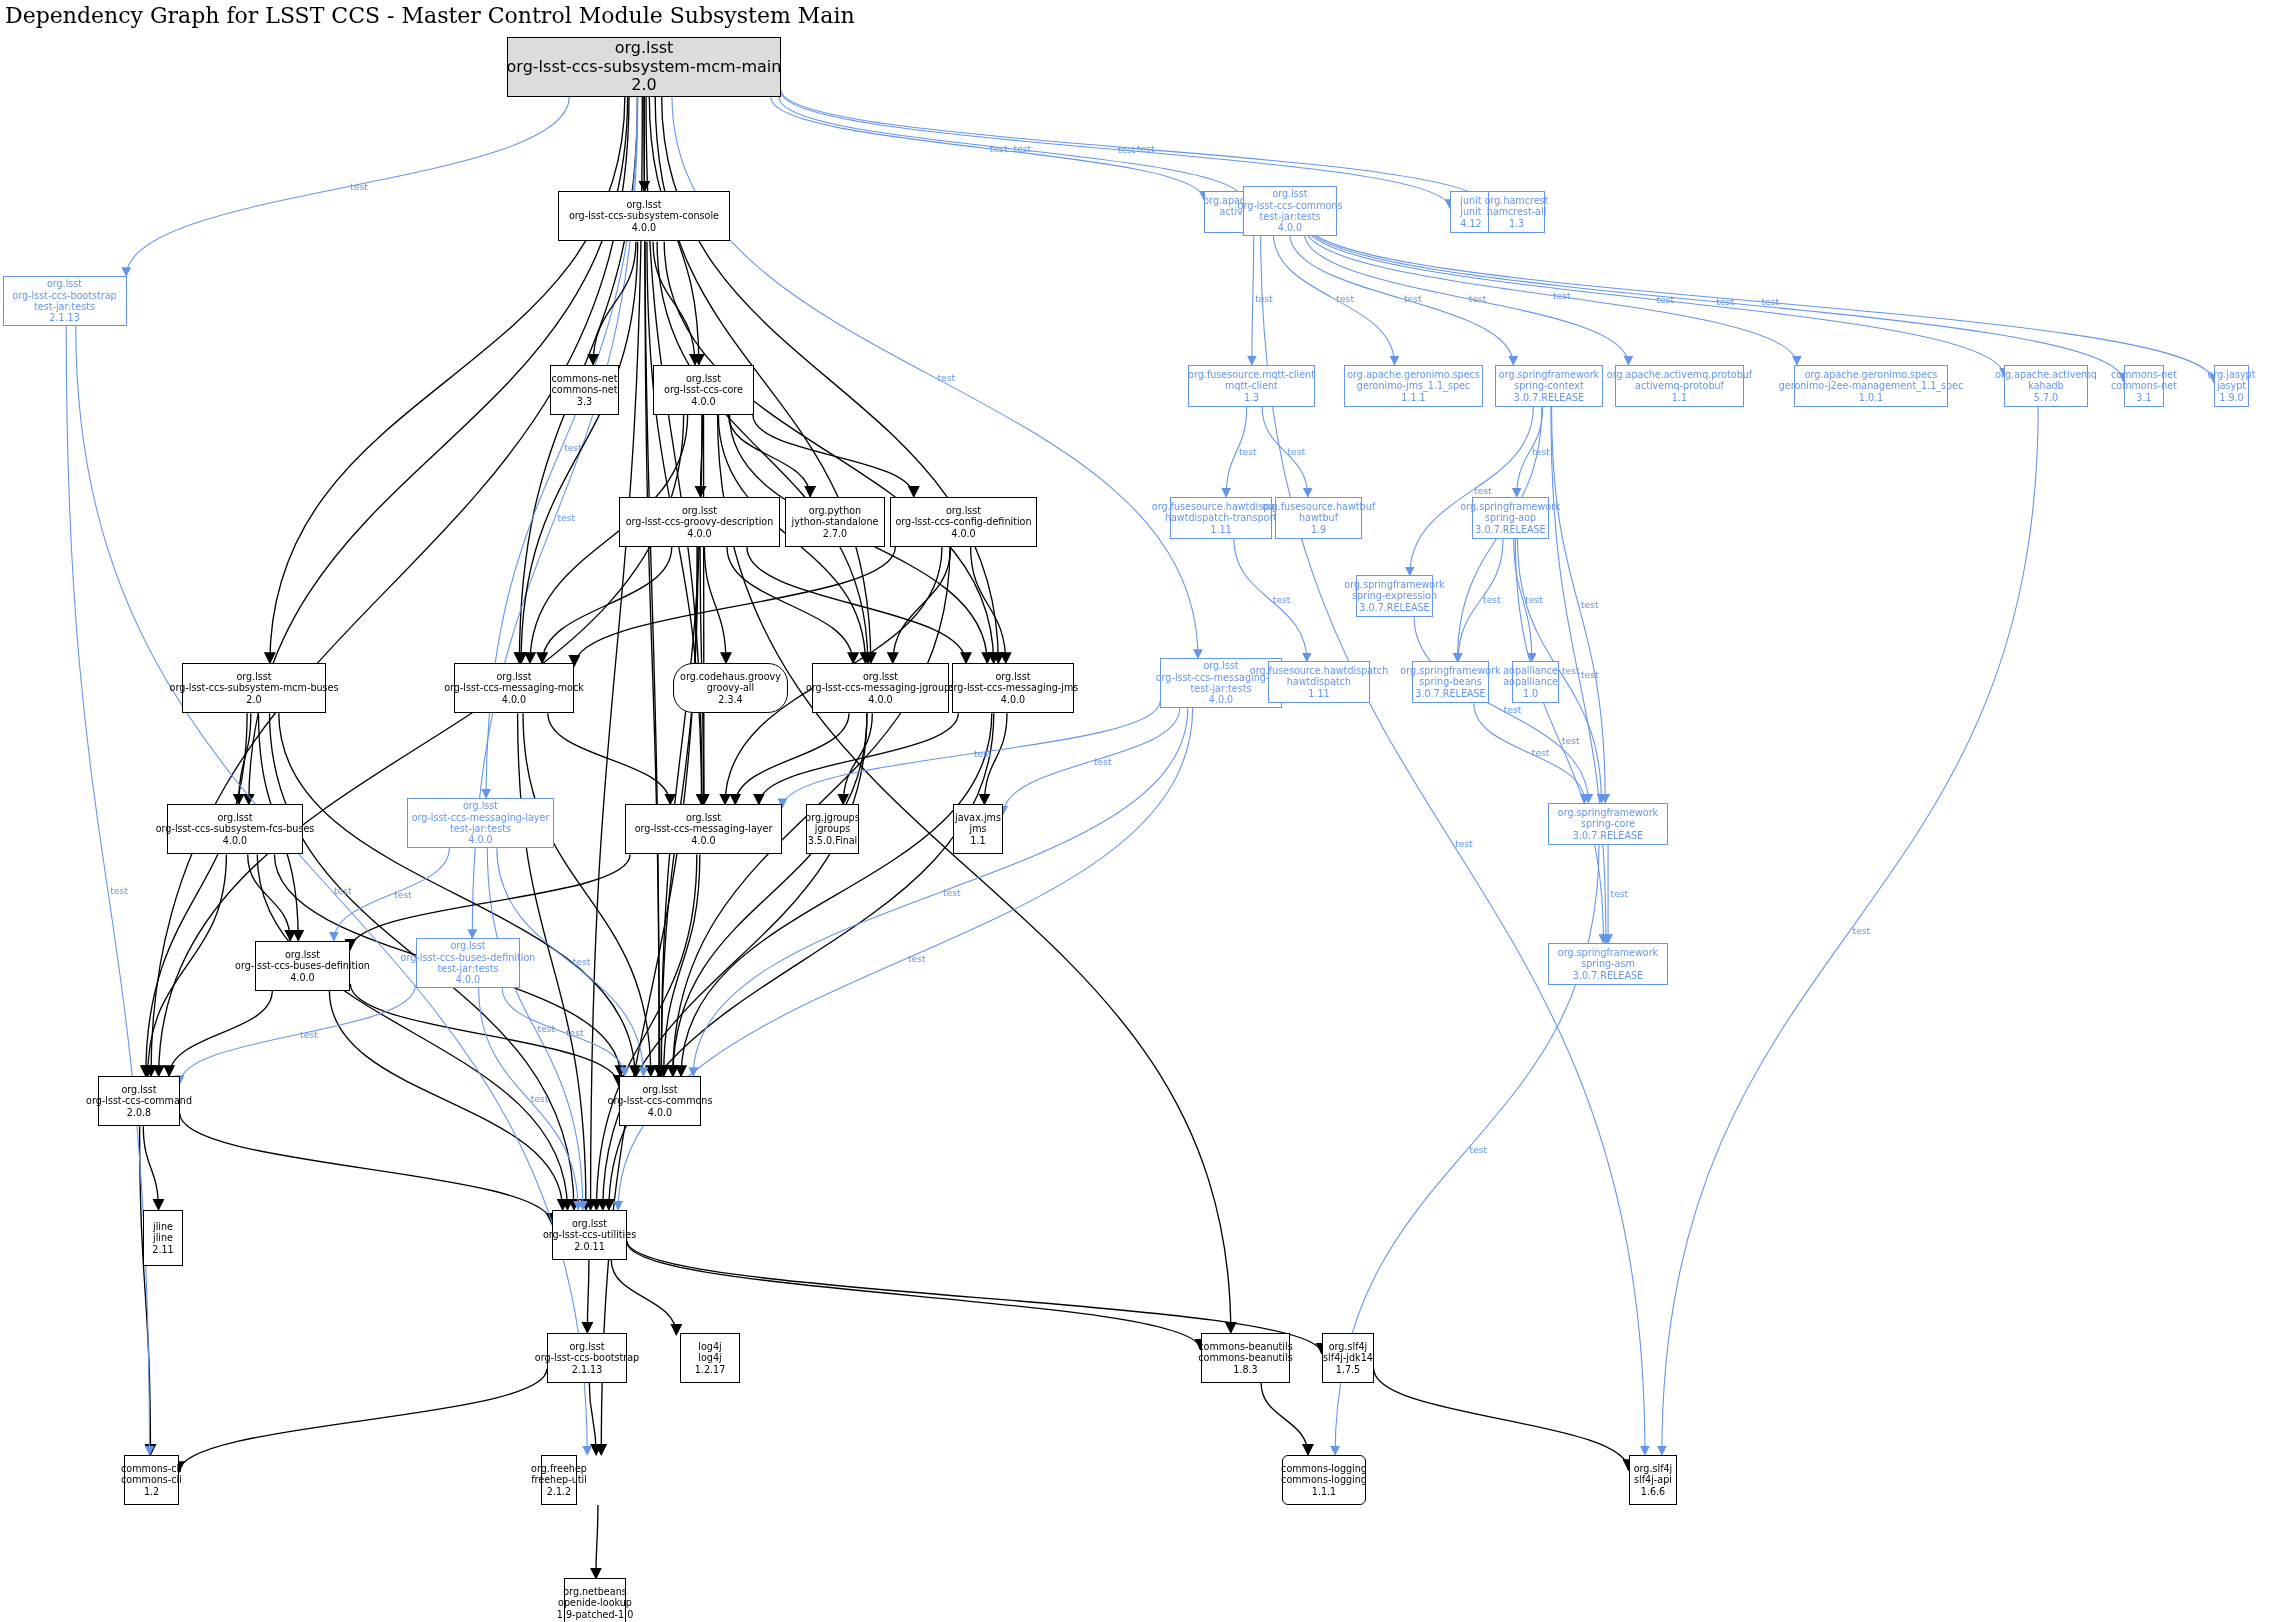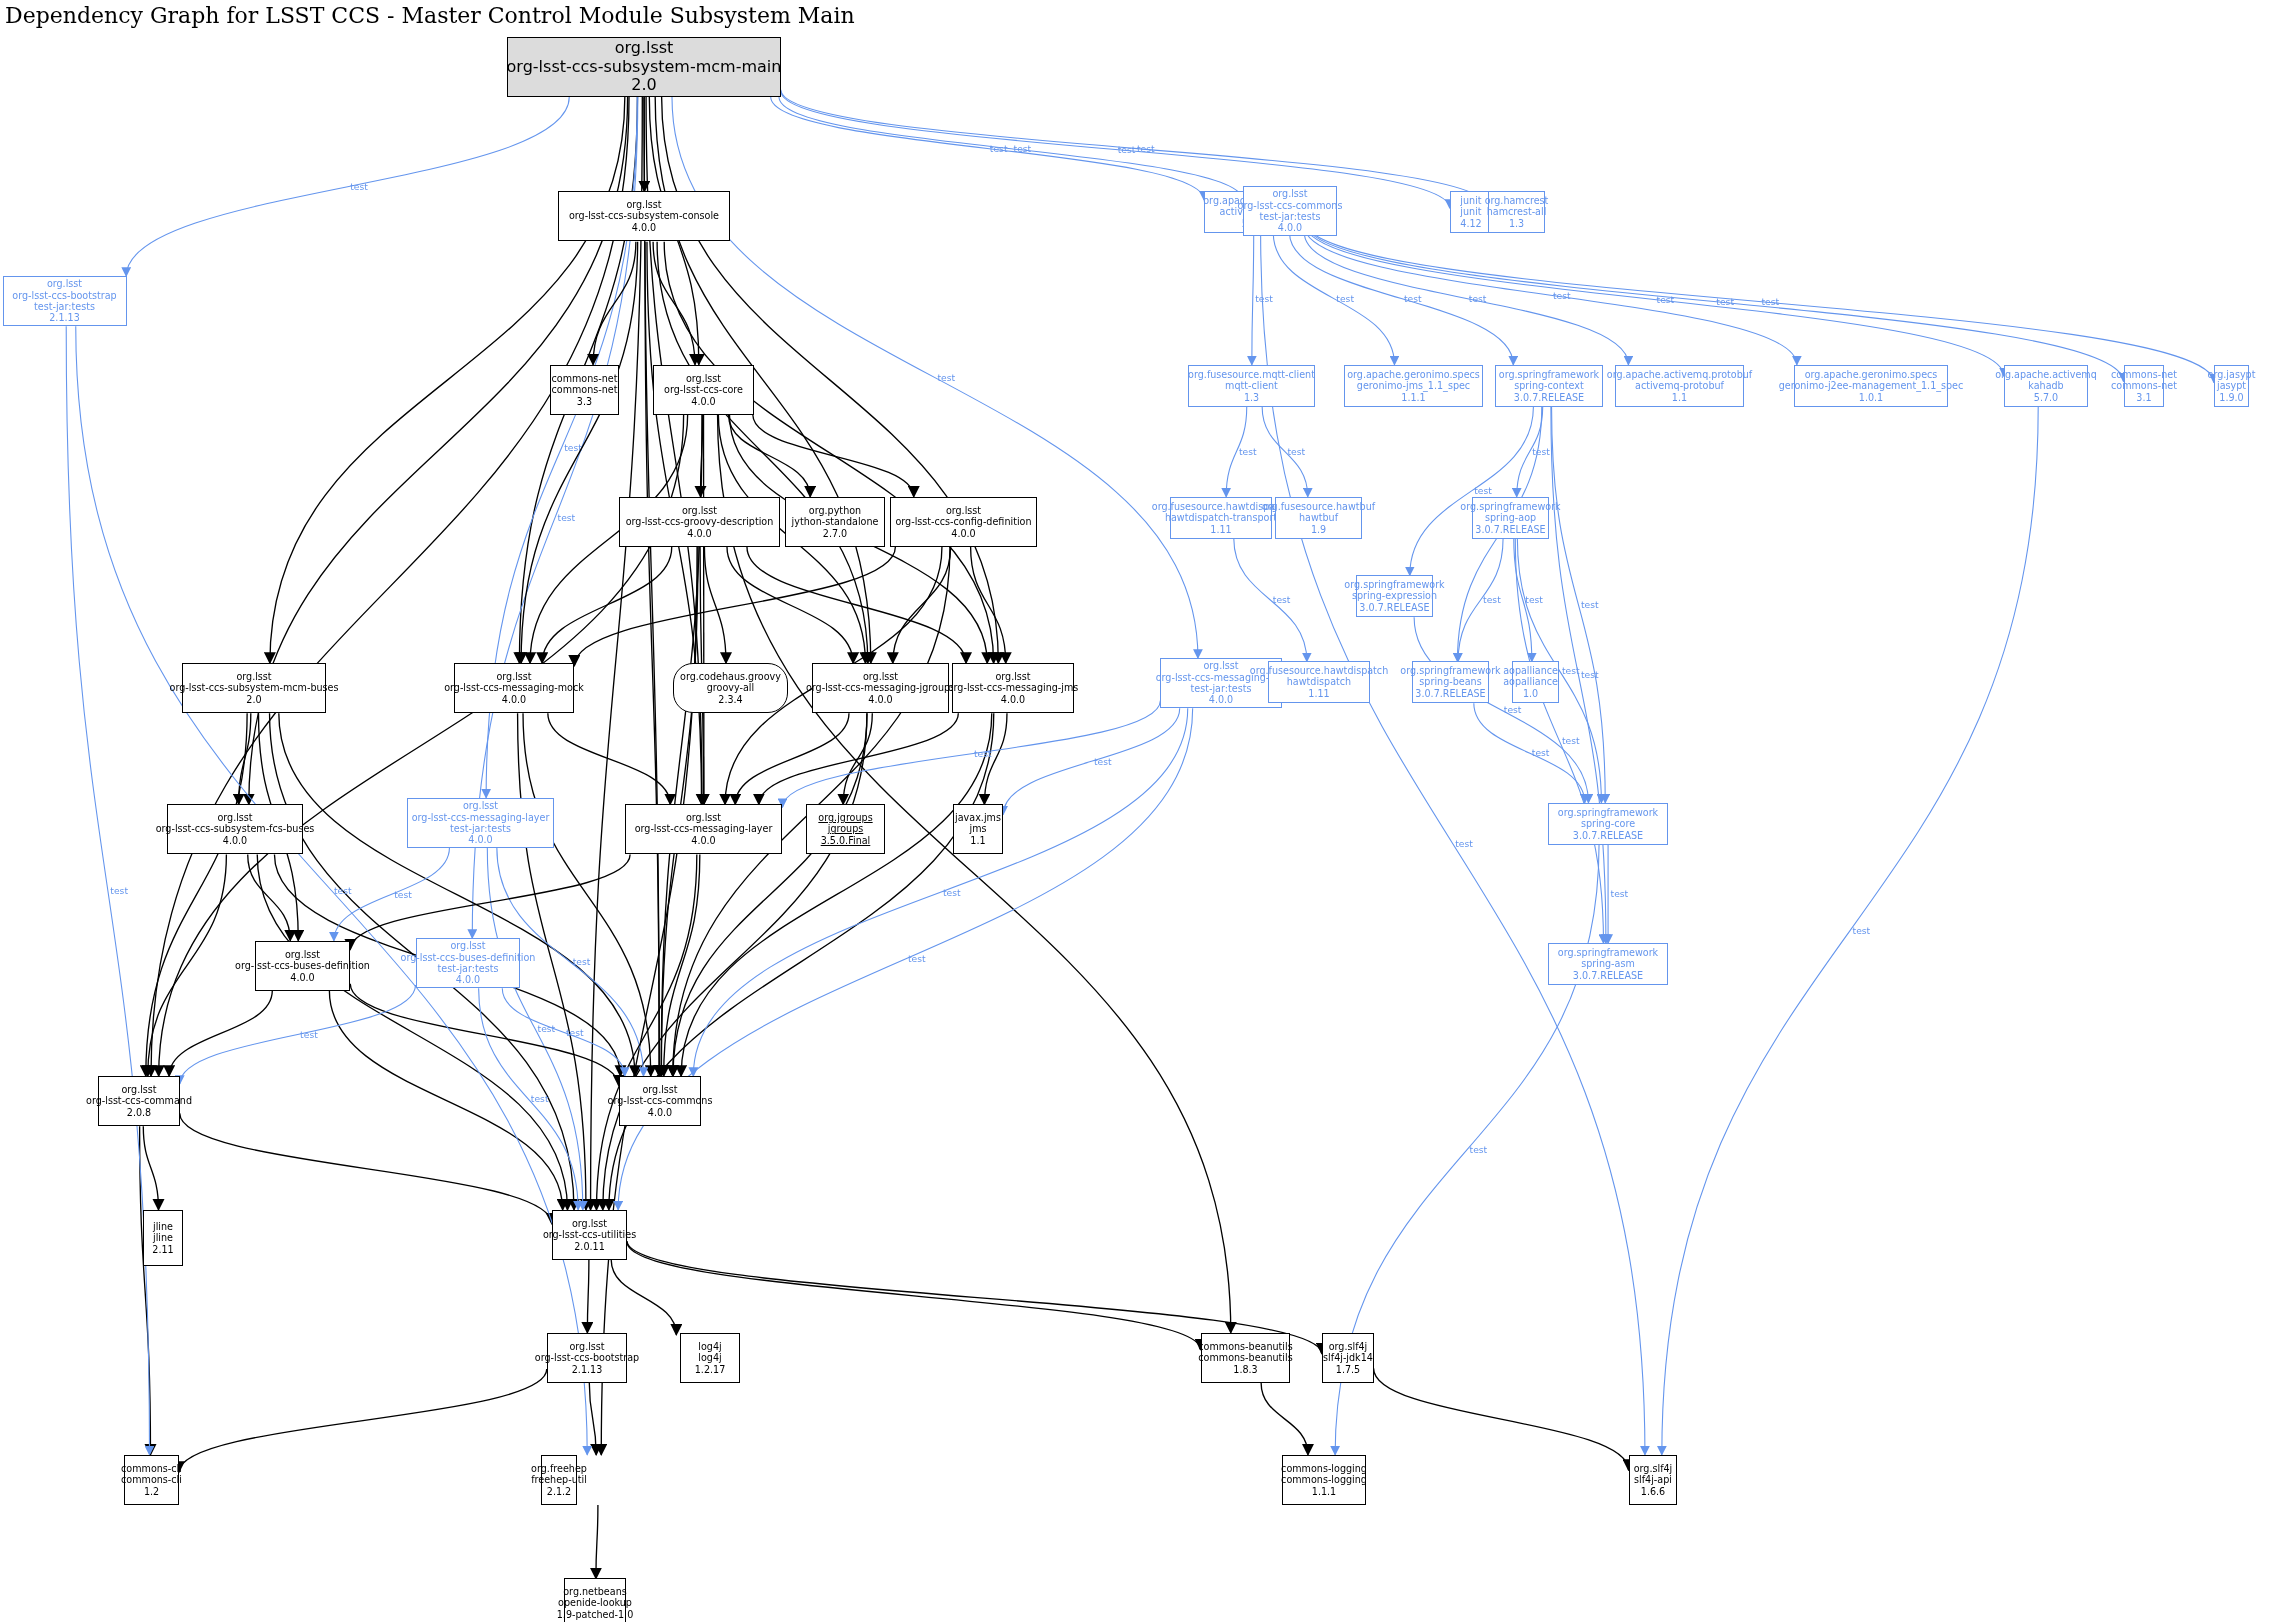--- a/index.html
+++ b/index.html
@@ -298,21 +298,21 @@
         <span>4.0.0</span>
       </div>
     </div>
     <div class="node" style="left: 625px; top: 804px; width: 157px; height: 50px;">
       <div>
         <span>org.lsst</span>
         <span>org-lsst-ccs-messaging-layer</span>
         <span>4.0.0</span>
       </div>
     </div>
-    <div class="node" style="left: 806px; top: 804px; width: 79px; height: 50px; text-decoration: underline;">
+    <div class="node" style="left: 806px; top: 804px; width: 53px; height: 50px;">
       <div>
         <span>org.jgroups</span>
         <span>jgroups</span>
         <span>3.5.0.Final</span>
       </div>
     </div>
     <div class="node" style="left: 953px; top: 804px; width: 50px; height: 50px;">
       <div>
         <span>javax.jms</span>
         <span>jms</span>
@@ -397,21 +397,21 @@
         <span>1.2</span>
       </div>
     </div>
     <div class="node" style="left: 541px; top: 1455px; width: 36px; height: 50px;">
       <div>
         <span>org.freehep</span>
         <span>freehep-util</span>
         <span>2.1.2</span>
       </div>
     </div>
-    <div class="node" style="left: 1282px; top: 1455px; width: 84px; height: 50px;">
+    <div class="node" style="left: 1282px; top: 1455px; width: 84px; height: 50px; border-radius: 6px;">
       <div>
         <span>commons-logging</span>
         <span>commons-logging</span>
         <span>1.1.1</span>
       </div>
     </div>
     <div class="node" style="left: 1629px; top: 1455px; width: 48px; height: 50px;">
       <div>
         <span>org.slf4j</span>
         <span>slf4j-api</span>

